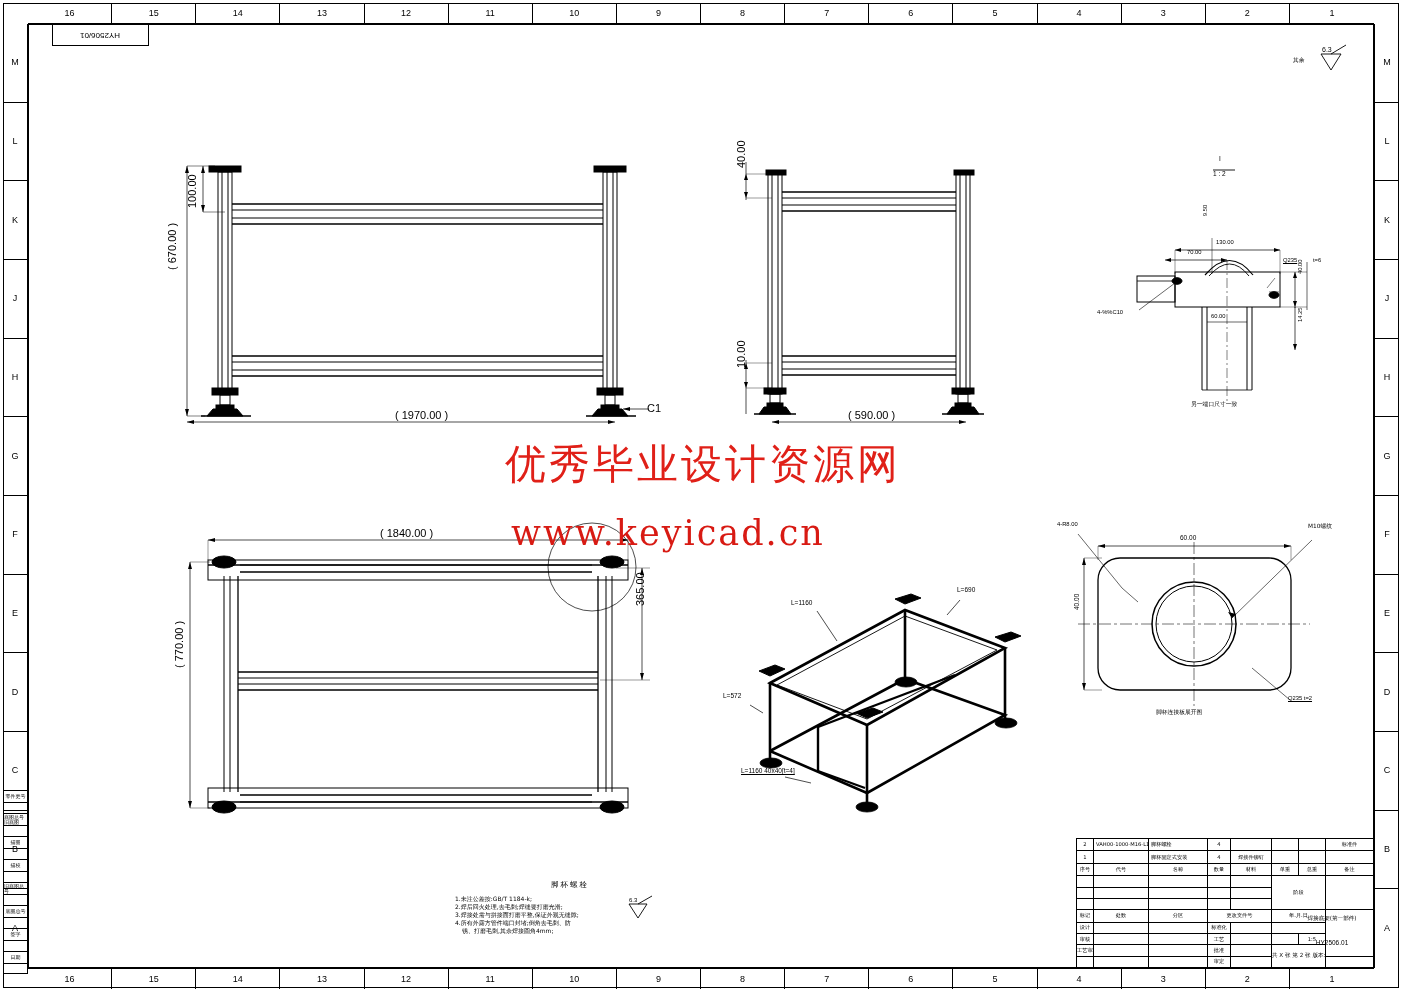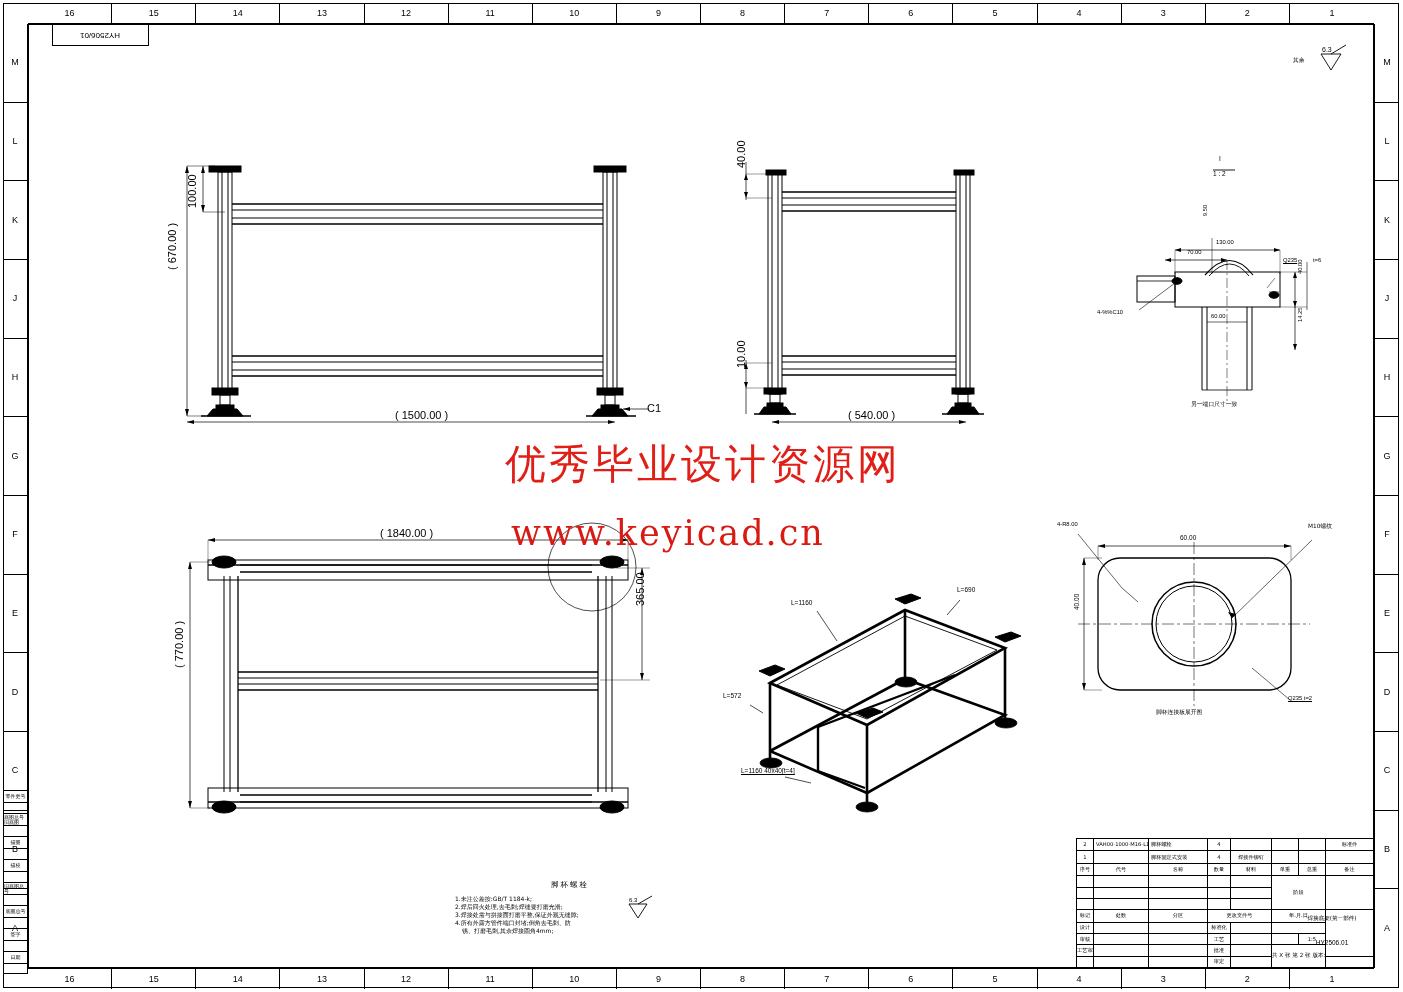--- a/index.html
+++ b/index.html
@@ -196,21 +196,21 @@
         <line x1="448" y1="249" x2="474" y2="249" stroke-width="0.7"></line>
         <path d="M448,249 l7,-2 l0,4 z" fill="#000" stroke="none"></path>
       </g>
     </svg>
     <span class="t" style="left:-8px;top:110px;">
       <span class="rot90" style="display:inline-block;">( 670.00 )</span>
     </span>
     <span class="t" style="left:12px;top:48px;">
       <span class="rot90" style="display:inline-block;">100.00</span>
     </span>
-    <span class="t" style="left:220px;top:250px;">( 1500.00 )</span>
+    <span class="t" style="left:220px;top:250px;">( 1970.00 )</span>
     <span class="t" style="left:472px;top:243px;">C1</span>
   </div>
 
   <div class="view" style="left:728px;top:160px;">
     <svg width="290" height="265" viewBox="0 0 290 265">
       <g stroke="#000" fill="none" stroke-width="1">
         <rect x="40" y="14" width="14" height="220"></rect>
         <line x1="44" y1="14" x2="44" y2="234"></line>
         <line x1="50" y1="14" x2="50" y2="234"></line>
         <rect x="38" y="10" width="20" height="5" fill="#000"></rect>
@@ -258,21 +258,21 @@
         <path d="M44,262 l7,-2 l0,4 z" fill="#000" stroke="none"></path>
         <path d="M238,262 l-7,-2 l0,4 z" fill="#000" stroke="none"></path>
       </g>
     </svg>
     <span class="t" style="left:8px;top:8px;">
       <span class="rot90" style="display:inline-block;">40.00</span>
     </span>
     <span class="t" style="left:8px;top:208px;">
       <span class="rot90" style="display:inline-block;">10.00</span>
     </span>
-    <span class="t" style="left:120px;top:250px;">( 540.00 )</span>
+    <span class="t" style="left:120px;top:250px;">( 590.00 )</span>
   </div>
 
   <div class="view" style="left:1135px;top:150px;">
     <svg width="200" height="270" viewBox="0 0 200 270">
       <g stroke="#000" fill="none" stroke-width="1">
 
         <line x1="78" y1="20" x2="100" y2="20" stroke-width="0.9"></line>
 
         <rect x="40" y="122" width="105" height="35"></rect>
 

